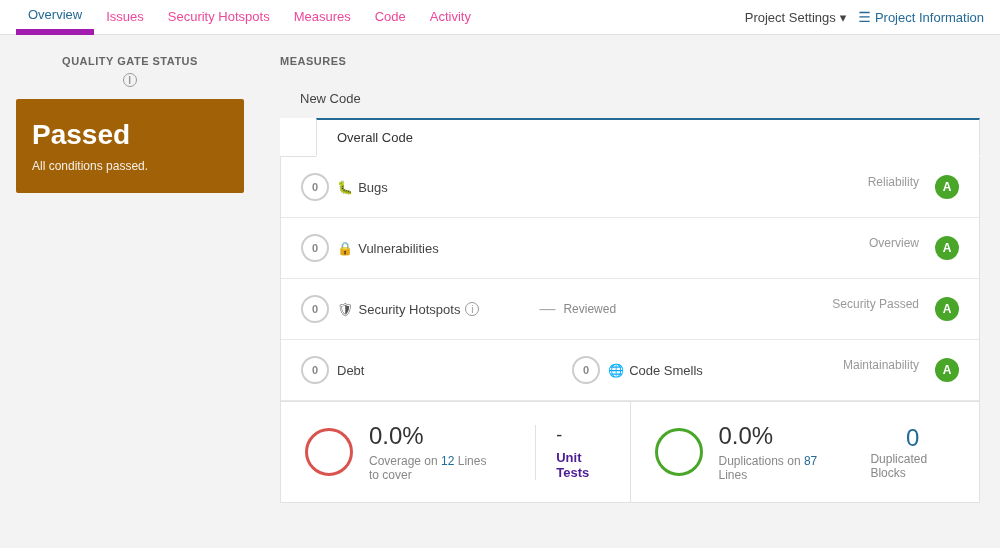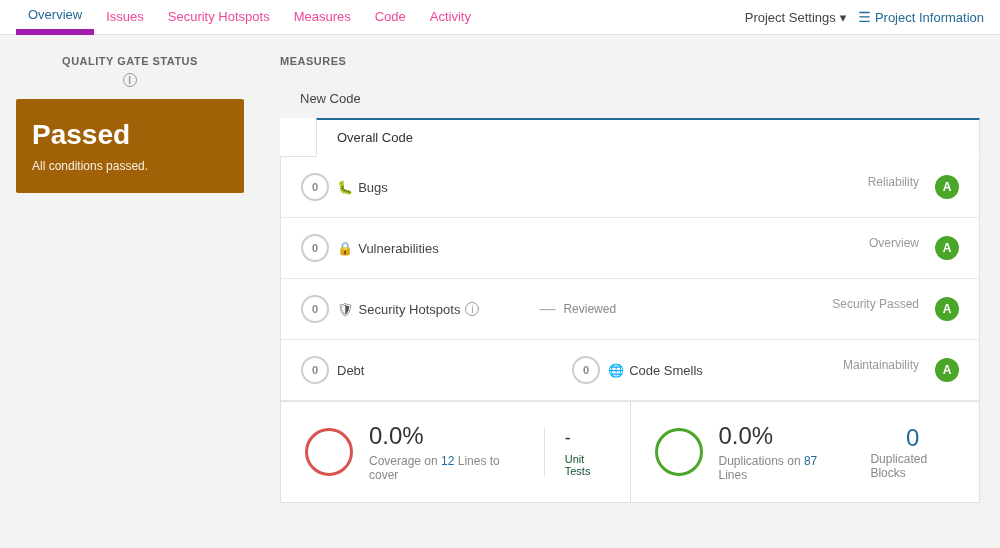--- a/index.html
+++ b/index.html
@@ -285,23 +285,24 @@
       color: #236a97;
       cursor: pointer;
     }
 
     .unit-tests-section {
       margin-left: 20px;
       padding-left: 20px;
       border-left: 1px solid #e1e1e1;
     }
     .unit-label {
-      font-size: 11px;
-      color: #14532d;
+      font-size: 13px;
+      color: #4c1d95;
       margin-top: 4px;
+      font-weight: bold;
     }
     .unit-value {
       font-size: 18px;
       font-weight: 300;
       color: #333;
     }
 
     .dup-blocks {
       display: flex;
       flex-direction: column;

